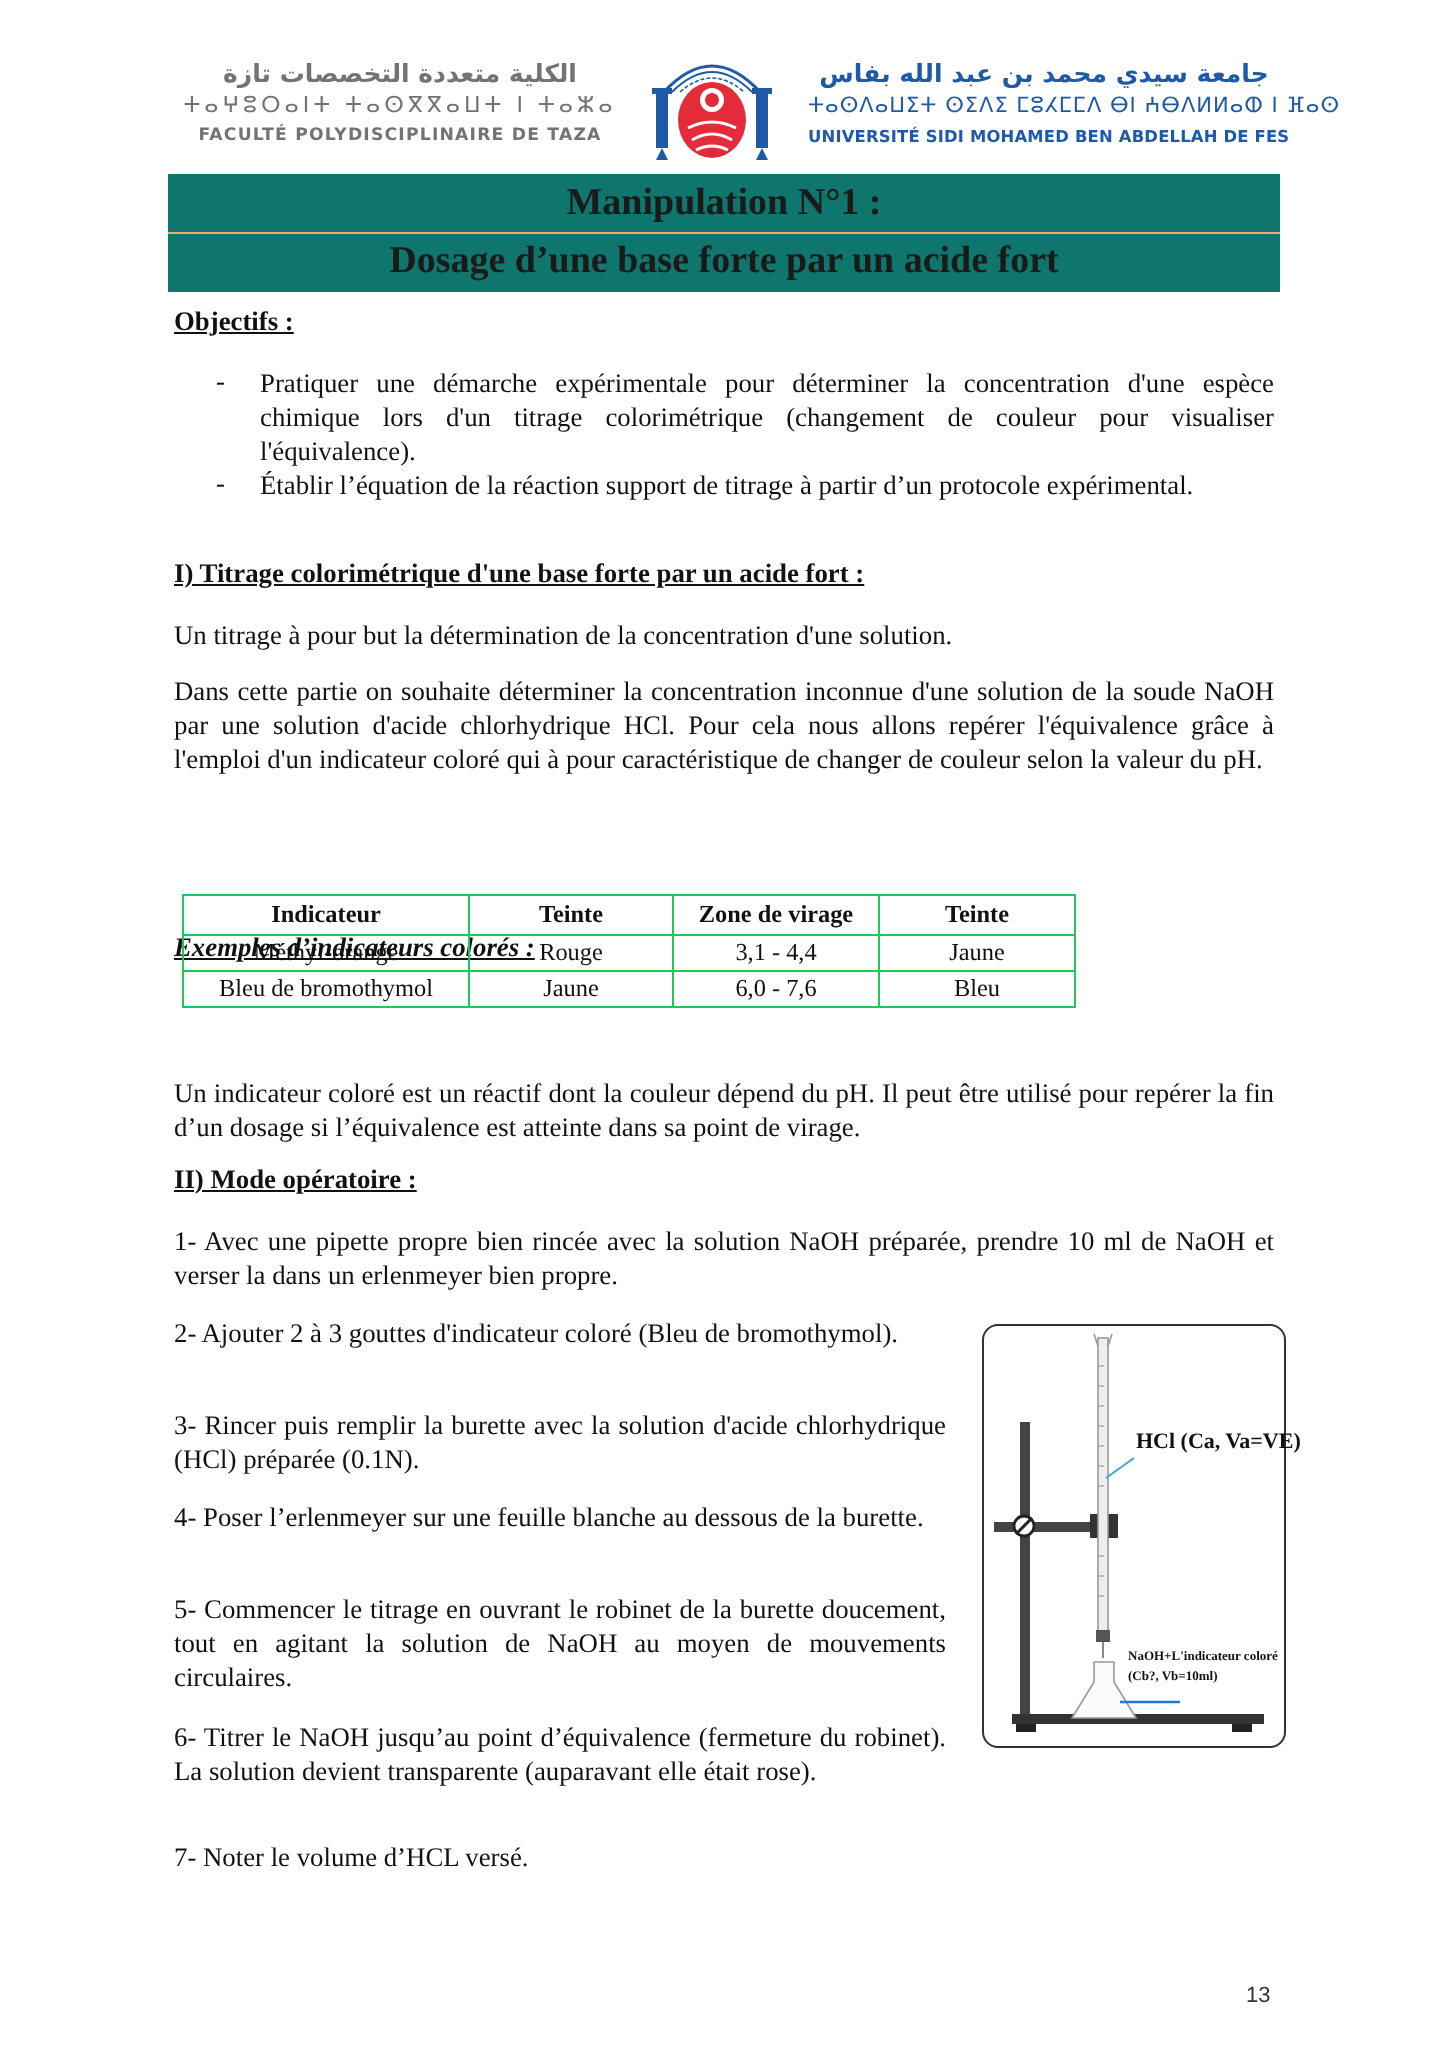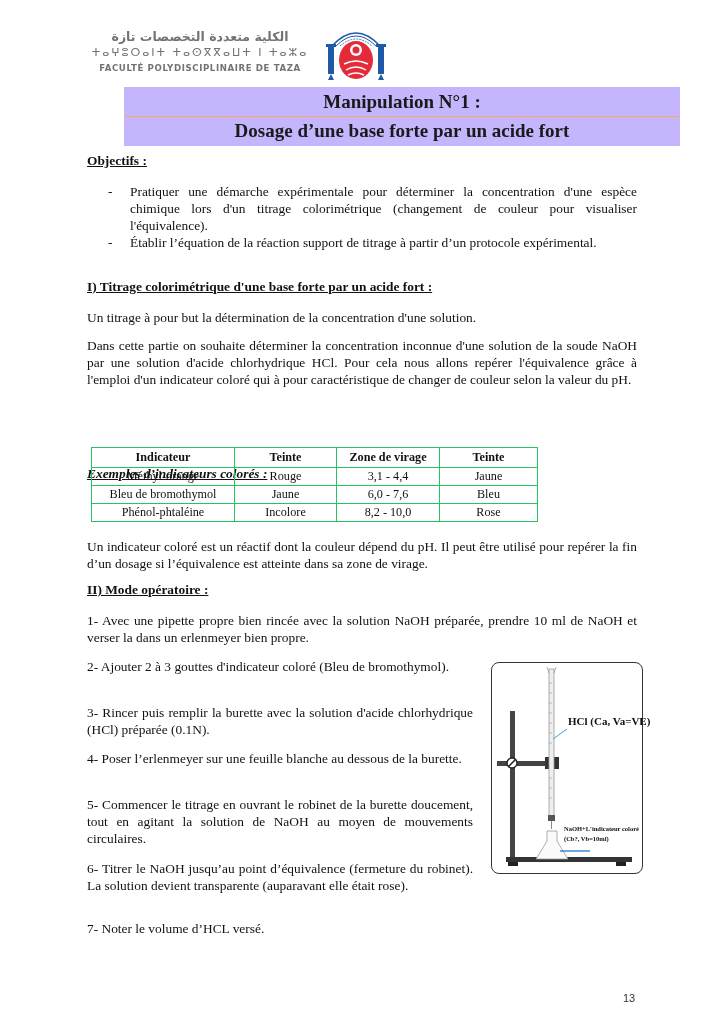--- a/index.html
+++ b/index.html
@@ -5,21 +5,21 @@
   html, body { margin:0; padding:0; background:#ffffff; }
   body { width:724px; height:1024px; position:relative; overflow:hidden;
          font-family:"Liberation Serif", serif; color:#111; }
   .hdr { position:absolute; top:24px; left:84px; width:556px; height:56px; }
   .hdr-left { position:absolute; left:0; top:4px; width:232px; text-align:center; color:#737373; }
   .hdr-right { position:absolute; right:0; top:4px; width:236px; text-align:center; color:#1e5aa8; }
   .ar { font-family:"DejaVu Sans", sans-serif; font-size:12.5px; font-weight:bold; direction:rtl; letter-spacing:1px; line-height:17px; white-space:nowrap; }
   .tf { font-family:"DejaVu Sans", sans-serif; font-size:11px; font-weight:normal; letter-spacing:2px; line-height:16px; white-space:nowrap; }
   .fr { font-family:"DejaVu Sans", sans-serif; font-size:8.6px; font-weight:bold; letter-spacing:0.6px; line-height:15px; white-space:nowrap; }
   .logo { position:absolute; left:238px; top:0; width:68px; height:58px; }
-  .banner { position:absolute; top:87px; left:84px; width:556px; height:59px; background:#c4b5fd;margin-left:40px; }
+  .banner { position:absolute; top:87px; left:84px; width:556px; height:59px; background:#0f766e; }
   .banner .l1, .banner .l2 { position:absolute; left:0; width:100%; text-align:center; font-weight:bold; font-size:19px; color:#1a1a1a; }
   .banner .l1 { top:4px; }
   .banner .l2 { top:33px; }
   .banner .sep { position:absolute; left:0; top:29px; width:100%; height:1px; background:#f8a868; }
   .txt { position:absolute; font-size:13.4px; line-height:17px; text-align:justify; }
   .h { position:absolute; font-weight:bold; font-size:13.4px; text-decoration:underline; }
   .hi { font-style:italic; }
   .bullet { position:absolute; left:108px; font-size:13.4px; }
   table.ind { position:absolute; left:91px; top:447px; width:447px; border-collapse:collapse; font-size:12.2px; }
   table.ind td, table.ind th { border:1px solid #22c55e; text-align:center; padding:0; height:17px; line-height:17px; }
@@ -46,20 +46,25 @@
       <rect x="4" y="20" width="10" height="3" fill="#1e5aa8"></rect>
       <rect x="54" y="20" width="10" height="3" fill="#1e5aa8"></rect>
       <path d="M9 50 L6 56 L12 56 Z" fill="#1e5aa8"></path>
       <path d="M59 50 L56 56 L62 56 Z" fill="#1e5aa8"></path>
       <ellipse cx="34" cy="36" rx="17" ry="19" fill="#e32b3a"></ellipse>
       <circle cx="34" cy="26" r="6" fill="#fff"></circle>
       <circle cx="34" cy="26" r="3.5" fill="#e32b3a"></circle>
       <path d="M22 40 Q34 34 46 40 M24 46 Q34 40 44 46 M26 51 Q34 47 42 51" stroke="#fff" stroke-width="1.4" fill="none"></path>
     </svg>
   </div>
+  <div class="hdr-right">
+    <div class="ar">جامعة سيدي محمد بن عبد الله بفاس</div>
+    <div class="tf" style="letter-spacing:0.5px;font-size:10.5px;">ⵜⴰⵙⴷⴰⵡⵉⵜ ⵙⵉⴷⵉ ⵎⵓⵃⵎⵎⴷ ⴱⵏ ⵄⴱⴷⵍⵍⴰⵀ ⵏ ⴼⴰⵙ</div>
+    <div class="fr" style="font-size:8.2px;letter-spacing:0.1px;">UNIVERSITÉ SIDI MOHAMED BEN ABDELLAH DE FES</div>
+  </div>
 </div>
 
 <div class="banner">
   <div class="l1">Manipulation N°1 :</div>
   <div class="sep"></div>
   <div class="l2">Dosage d’une base forte par un acide fort</div>
 </div>
 
 <div class="h" style="left:87px; top:153px;">Objectifs :</div>
 <div class="bullet" style="top:183px;">-</div>
@@ -85,30 +90,24 @@
     <td>Rouge</td>
     <td>3,1 - 4,4</td>
     <td>Jaune</td>
   </tr>
   <tr>
     <td>Bleu de bromothymol</td>
     <td>Jaune</td>
     <td>6,0 - 7,6</td>
     <td>Bleu</td>
   </tr>
-  <tr>
-    <td>Phénol-phtaléine</td>
-    <td>Incolore</td>
-    <td>8,2 - 10,0</td>
-    <td>Rose</td>
-  </tr>
 </tbody>
   </table>
 
-<div class="txt" style="left:87px; top:538px; width:550px;">Un indicateur coloré est un réactif dont la couleur dépend du pH. Il peut être utilisé pour repérer la fin d’un dosage si l’équivalence est atteinte dans sa zone de virage.</div>
+<div class="txt" style="left:87px; top:538px; width:550px;">Un indicateur coloré est un réactif dont la couleur dépend du pH. Il peut être utilisé pour repérer la fin d’un dosage si l’équivalence est atteinte dans sa point de virage.</div>
 
 <div class="h" style="left:87px; top:582px;text-align:right;">II) Mode opératoire :</div>
 <div class="txt" style="left:87px; top:612px; width:550px;">1- Avec une pipette propre bien rincée avec la solution NaOH préparée, prendre 10 ml de NaOH et verser la dans un erlenmeyer bien propre.</div>
 <div class="txt" style="left:87px; top:658px; width:386px;">2- Ajouter 2 à 3 gouttes d'indicateur coloré (Bleu de bromothymol).</div>
 <div class="txt" style="left:87px; top:704px; width:386px;">3- Rincer puis remplir la burette avec la solution d'acide chlorhydrique (HCl) préparée (0.1N).</div>
 <div class="txt" style="left:87px; top:750px; width:386px;">4- Poser l’erlenmeyer sur une feuille blanche au dessous de la burette.</div>
 <div class="txt" style="left:87px; top:796px; width:386px;">5- Commencer le titrage en ouvrant le robinet de la burette doucement, tout en agitant la solution de NaOH au moyen de mouvements circulaires.</div>
 <div class="txt" style="left:87px; top:860px; width:386px;">6- Titrer le NaOH jusqu’au point d’équivalence (fermeture du robinet). La solution devient transparente (auparavant elle était rose).</div>
 <div class="txt" style="left:87px; top:920px; width:386px;">7- Noter le volume d’HCL versé.</div>
 

